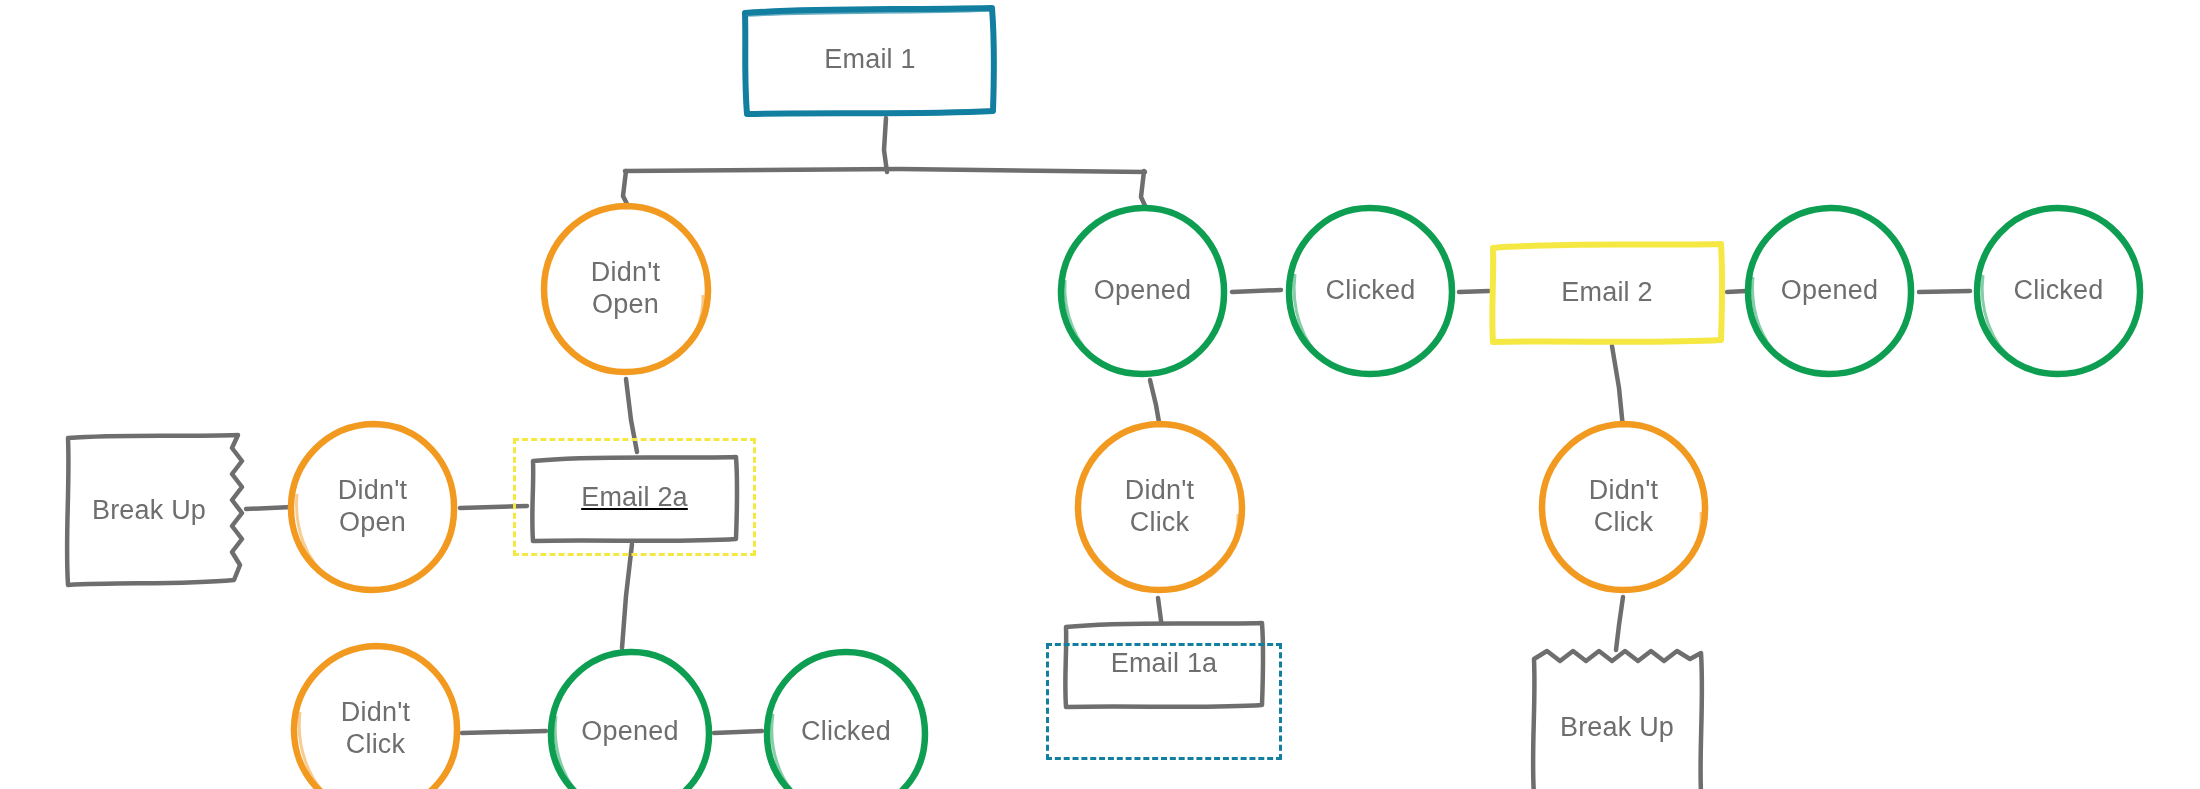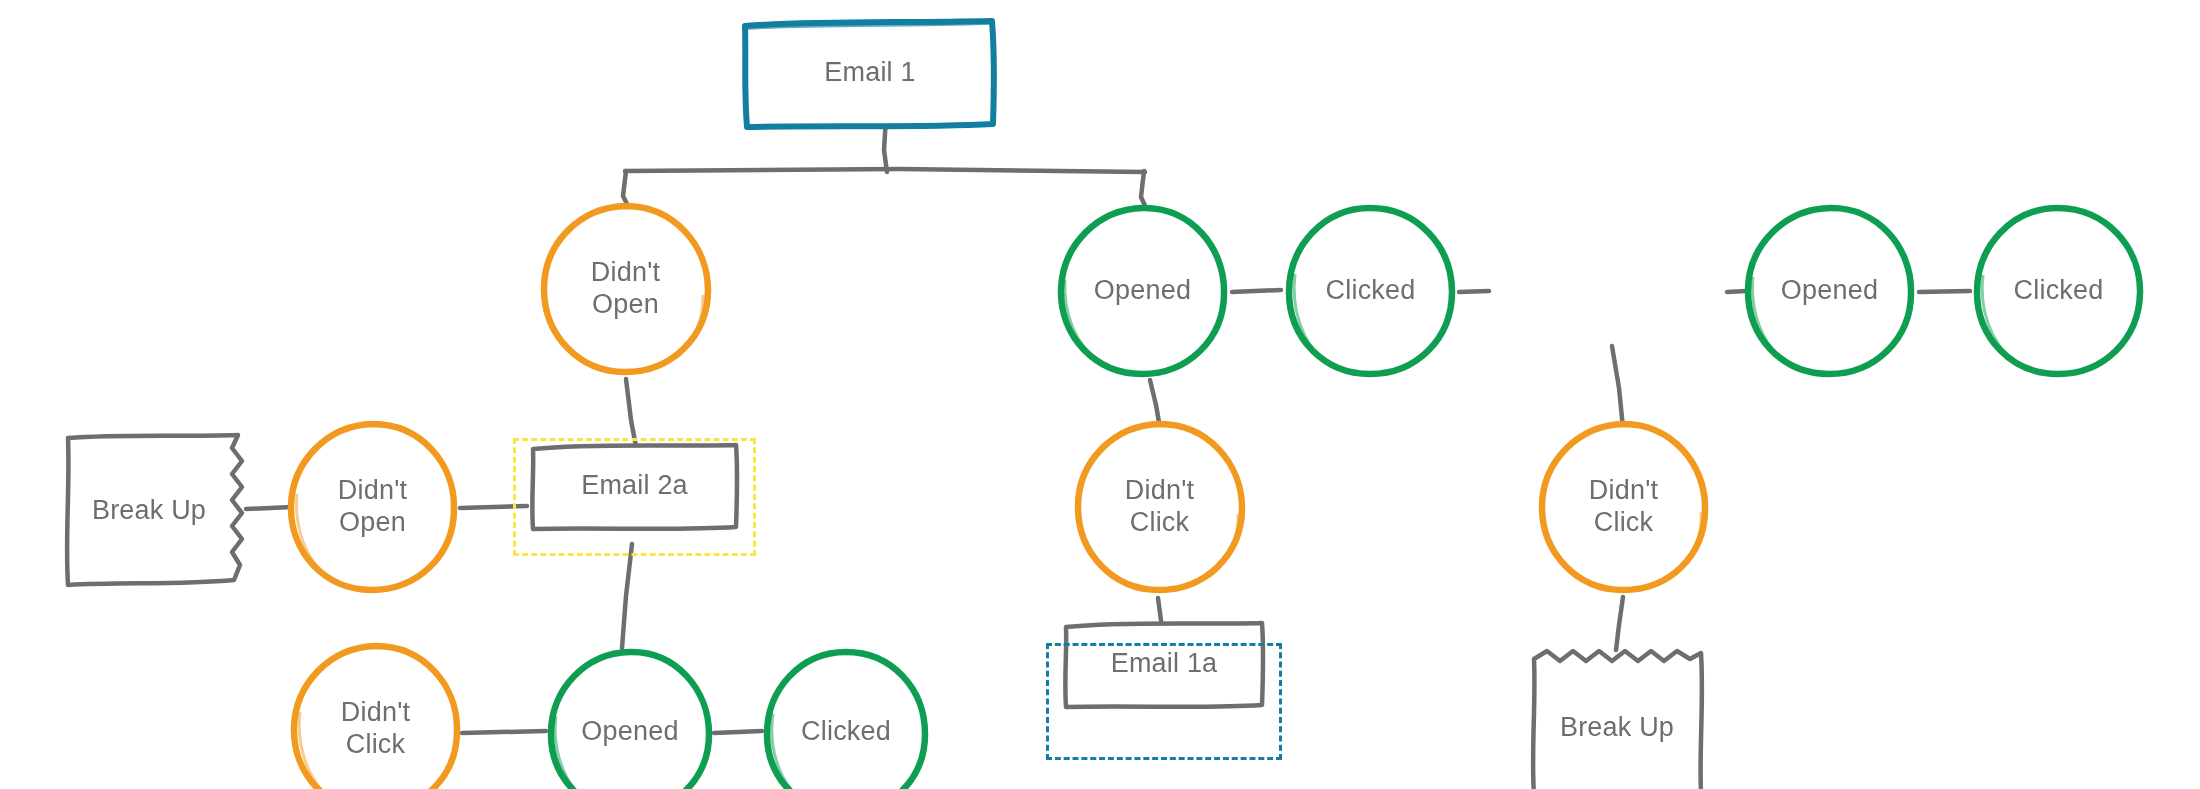--- a/index.html
+++ b/index.html
@@ -99,21 +99,21 @@
       <path d="M 1150 380 L 1156 405 L 1160 428"></path>
 
       <path d="M 1158 598 L 1162 628 L 1165 656"></path>
 
       <path d="M 1612 346 L 1619 388 L 1623 428"></path>
 
       <path d="M 1623 597 L 1619 625 L 1616 650"></path>
     </g>
   </svg>
 
-  <div class="node" style="left:740px; top:18px; width:260px; height:110px;">
+  <div class="node" style="left:740px; top:5px; width:260px; height:110px;">
     <svg class="shape" viewBox="0 0 260 110" preserveAspectRatio="none">
       <path d="M 5 8 C 70 3, 150 5, 252 3 C 255 40, 254 75, 253 106 C 180 110, 90 107, 7 109 C 4 72, 6 42, 5 8 Z" fill="#ffffff" stroke="#127EA0" stroke-width="6" stroke-linejoin="round" stroke-linecap="round"></path>
       <path d="M 7 10 C 80 6, 160 8, 250 5" fill="none" stroke="#127EA0" stroke-width="3.5" opacity="0.65"></path>
     </svg>
     <span class="label">Email 1</span>
   </div>
 
   <div class="node" style="left:538px; top:200px; width:175px; height:178px;">
     <svg class="shape" viewBox="0 0 175 178" preserveAspectRatio="none">
       <path d="M 88 6 C 135 6, 170 45, 170 90 C 170 136, 134 172, 87 172 C 41 172, 6 135, 6 89 C 6 43, 42 7, 88 6 Z" fill="#ffffff" stroke="#F29A20" stroke-width="6.5" stroke-linecap="round"></path>
@@ -132,20 +132,26 @@
   </div>
 
   <div class="node" style="left:1283px; top:202px; width:175px; height:178px;">
     <svg class="shape" viewBox="0 0 175 178" preserveAspectRatio="none">
       <path d="M 87 6 C 134 6, 169 44, 169 90 C 169 136, 134 172, 87 172 C 41 172, 6 136, 6 90 C 6 44, 41 6, 87 6 Z" fill="#ffffff" stroke="#0E9E52" stroke-width="6.5" stroke-linecap="round"></path>
       <path d="M 12 72 C 8 105, 18 140, 42 159" fill="none" stroke="#0E9E52" stroke-width="3" opacity="0.5"></path>
     </svg>
     <span class="label">Clicked</span>
   </div>
 
+  <div class="node" style="left:1487px; top:240px; width:240px; height:105px;">
+    <svg class="shape" viewBox="0 0 240 105" preserveAspectRatio="none">
+      <path d="M 6 8 C 80 2, 160 6, 234 4 C 236 38, 235 70, 234 100 C 160 104, 80 100, 6 102 C 4 70, 7 40, 6 8 Z" fill="#ffffff" stroke="#F5E842" stroke-width="6" stroke-linejoin="round" stroke-linecap="round"></path>
+    </svg>
+    <span class="label">Email 2</span>
+  </div>
 
   <div class="node" style="left:1742px; top:202px; width:175px; height:178px;">
     <svg class="shape" viewBox="0 0 175 178" preserveAspectRatio="none">
       <path d="M 88 6 C 135 5, 170 45, 169 91 C 169 137, 133 172, 87 172 C 40 172, 6 135, 6 89 C 6 44, 42 7, 88 6 Z" fill="#ffffff" stroke="#0E9E52" stroke-width="6.5" stroke-linecap="round"></path>
       <path d="M 11 75 C 8 108, 19 141, 43 160" fill="none" stroke="#0E9E52" stroke-width="3" opacity="0.5"></path>
     </svg>
     <span class="label">Opened</span>
   </div>
 
   <div class="node" style="left:1971px; top:202px; width:175px; height:178px;">
@@ -169,21 +175,21 @@
     <svg class="shape" viewBox="0 0 190 162" preserveAspectRatio="none">
       <path d="M 6 8 C 60 4, 120 7, 176 5
                L 170 18 L 180 31 L 170 44 L 180 57 L 170 70 L 180 83 L 170 96 L 180 109 L 170 122 L 178 135 L 172 150
                C 118 155, 60 152, 6 155
                C 3 108, 8 55, 6 8 Z" fill="#ffffff" stroke="#6E6E6E" stroke-width="4.5" stroke-linejoin="round" stroke-linecap="round"></path>
     </svg>
     <span class="label" style="margin-right:16px;">Break Up</span>
   </div>
 
   <div class="sel" style="left:513px; top:438px; width:243px; height:118px; border:3px dashed #F5E842;"></div>
-  <div class="node" style="left:527px; top:440px; width:215px; height:92px;">
+  <div class="node" style="left:527px; top:452px; width:215px; height:92px;text-decoration:underline;">
     <svg class="shape" viewBox="0 0 215 92" preserveAspectRatio="none">
       <path d="M 6 9 C 70 3, 145 7, 209 5 C 211 32, 210 60, 209 87 C 145 91, 70 87, 6 89 C 4 60, 7 34, 6 9 Z" fill="#ffffff" stroke="#6E6E6E" stroke-width="4.5" stroke-linejoin="round" stroke-linecap="round"></path>
     </svg>
     <span class="label">Email 2a</span>
   </div>
 
   <div class="node" style="left:1072px; top:418px; width:175px; height:178px;">
     <svg class="shape" viewBox="0 0 175 178" preserveAspectRatio="none">
       <path d="M 88 6 C 135 6, 170 45, 170 90 C 170 136, 134 172, 87 172 C 41 172, 6 135, 6 89 C 6 43, 42 7, 88 6 Z" fill="#ffffff" stroke="#F29A20" stroke-width="6.5" stroke-linecap="round"></path>
       <path d="M 166 96 C 167 122, 155 146, 137 159" fill="none" stroke="#F29A20" stroke-width="3" opacity="0.5"></path>

